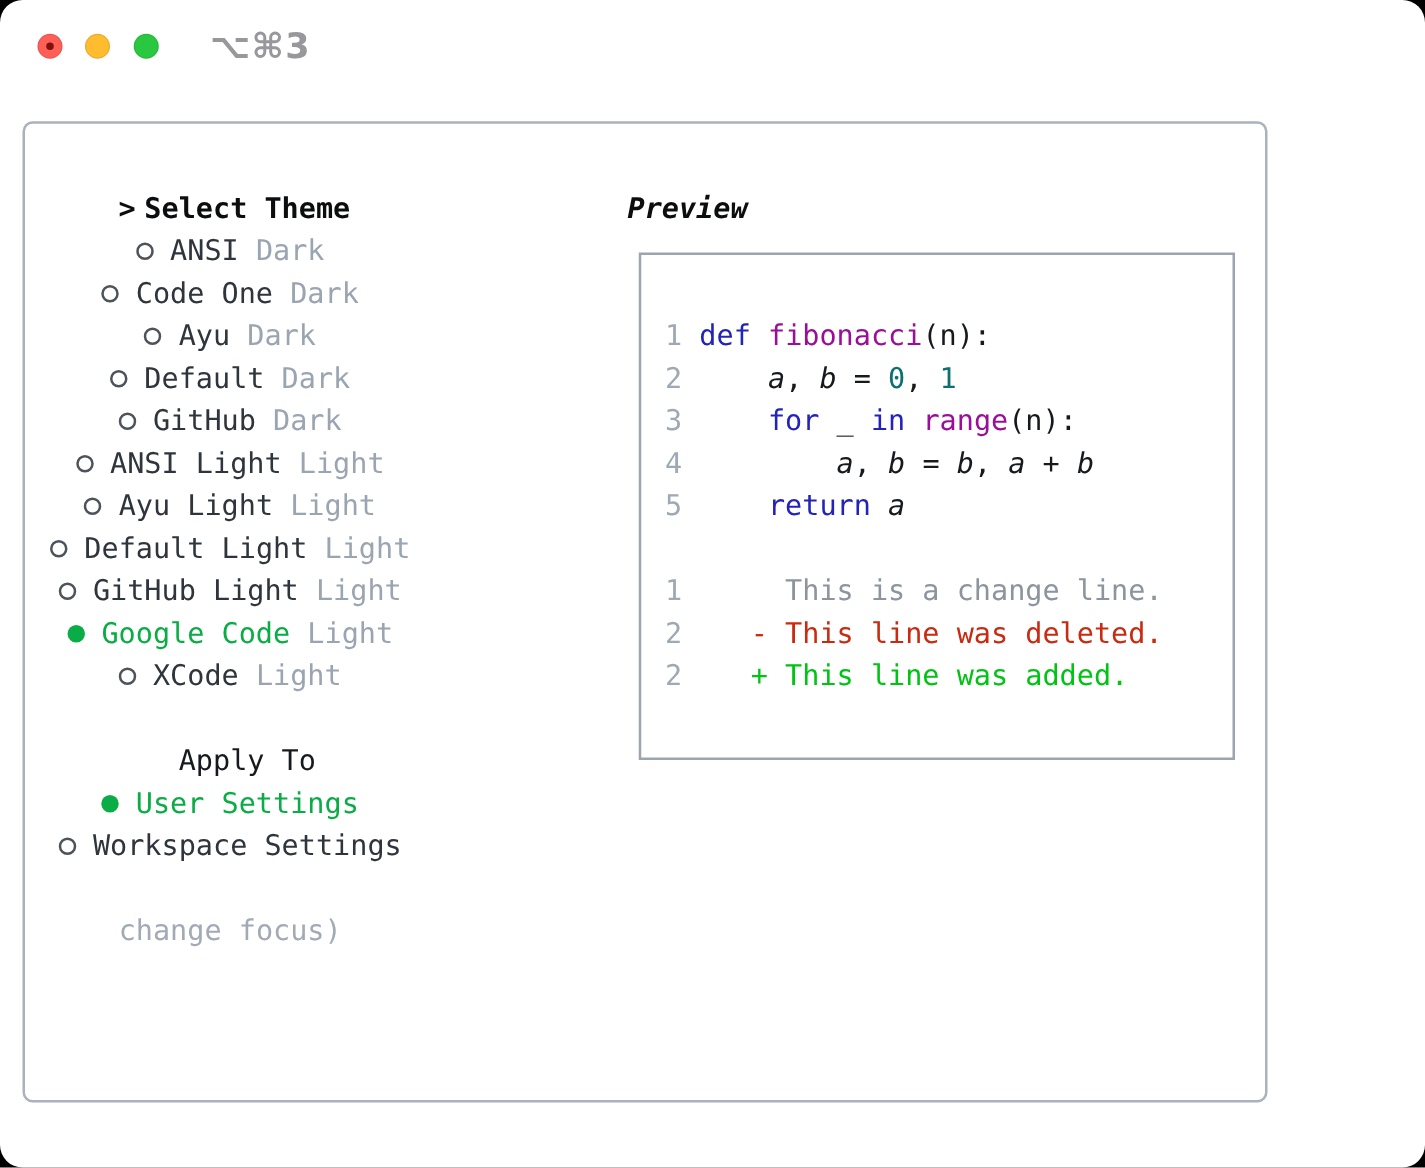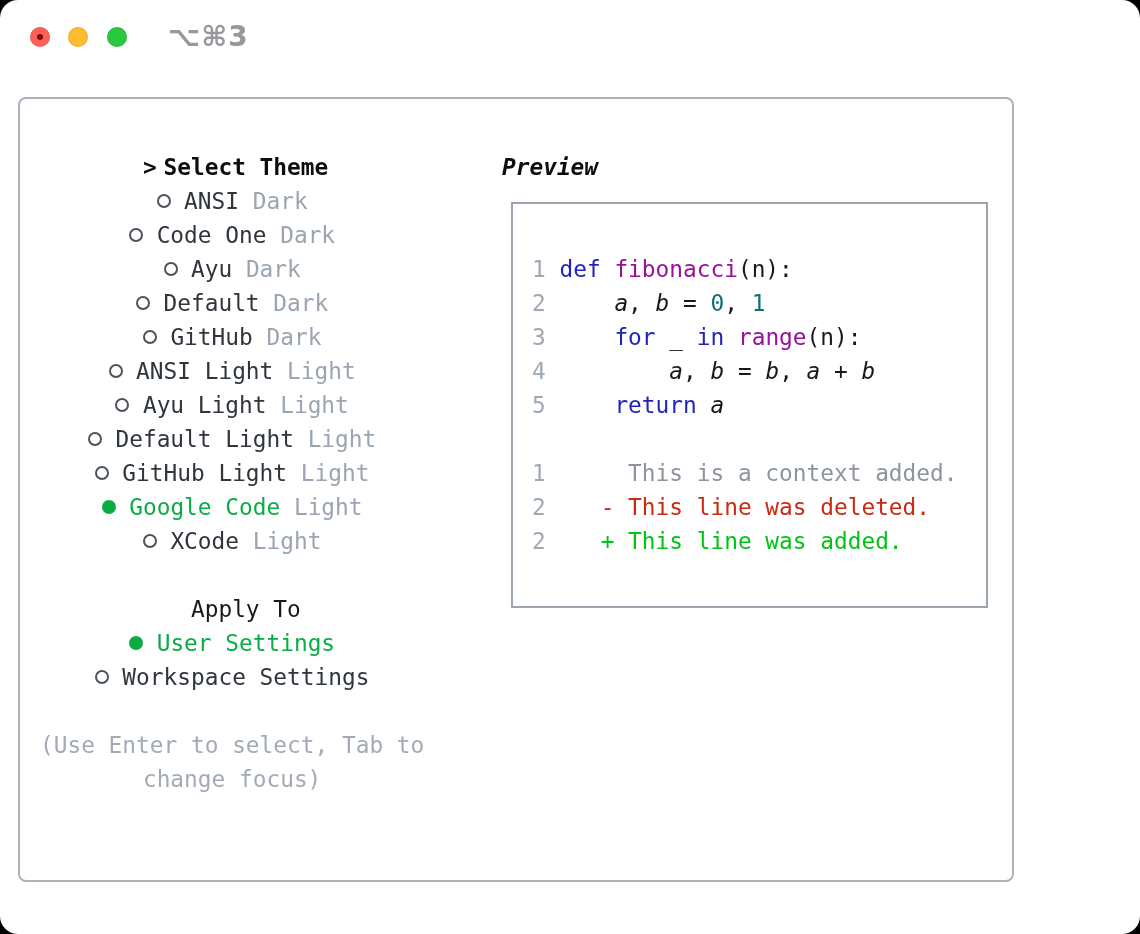--- a/index.html
+++ b/index.html
@@ -115,34 +115,33 @@
           <div class="row"><span class="cell radio-on"></span> <span class="tname sel">Google Code</span> <span class="muted">Light</span></div>
           <div class="row"><span class="cell radio-off"></span> <span class="tname">XCode</span> <span class="muted">Light</span></div>
         </div>
       <div class="row"></div>
       <div class="row apply-title">Apply To</div>
       <div id="apply-rows">
           <div class="row"><span class="cell radio-on"></span> <span class="tname sel">User Settings</span></div>
           <div class="row"><span class="cell radio-off"></span> <span class="tname">Workspace Settings</span></div>
         </div>
       <div class="row"></div>
-      <div class="row help">(Use Enter to select, Tab to</div>
       <div class="row help">change focus)</div>
     </div>
 
     <div class="preview-title">Preview</div>
 
     <div class="preview-box">
       <div class="preview-content" id="preview-content">
           <div class="pline"><span class="lnum">1</span> <span class="kwd">def</span><span class="pln"> </span><span class="fun">fibonacci</span><span class="pln">(n):</span></div>
           <div class="pline"><span class="lnum">2</span> <span class="pln">    </span><span class="var">a</span><span class="pln">, </span><span class="var">b</span><span class="pln"> = </span><span class="lit">0</span><span class="pln">, </span><span class="lit">1</span></div>
           <div class="pline"><span class="lnum">3</span> <span class="pln">    </span><span class="kwd">for</span><span class="pln"> _ </span><span class="kwd">in</span><span class="pln"> </span><span class="fun">range</span><span class="pln">(n):</span></div>
           <div class="pline"><span class="lnum">4</span> <span class="pln">        </span><span class="var">a</span><span class="pln">, </span><span class="var">b</span><span class="pln"> = </span><span class="var">b</span><span class="pln">, </span><span class="var">a</span><span class="pln"> + </span><span class="var">b</span></div>
           <div class="pline"><span class="lnum">5</span> <span class="pln">    </span><span class="kwd">return</span><span class="pln"> </span><span class="var">a</span></div>
           <div class="pline"></div>
-          <div class="pline"><span class="lnum">1</span><span class="ctx">      This is a context added.</span></div>
+          <div class="pline"><span class="lnum">1</span><span class="ctx">      This is a change line.</span></div>
           <div class="pline"><span class="lnum">2</span><span class="del">    - This line was deleted.</span></div>
           <div class="pline"><span class="lnum">2</span><span class="add">    + This line was added.</span></div>
         </div>
     </div>
 
   </div>
 </div>
 
 </body></html>

